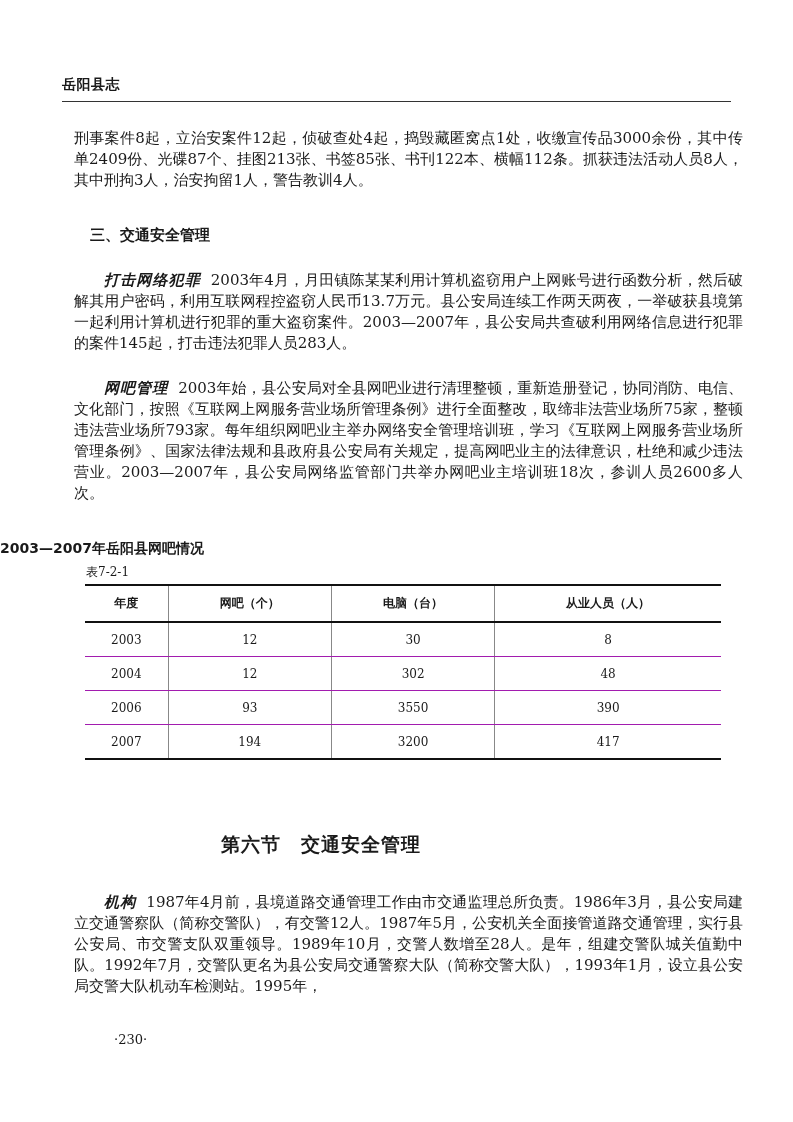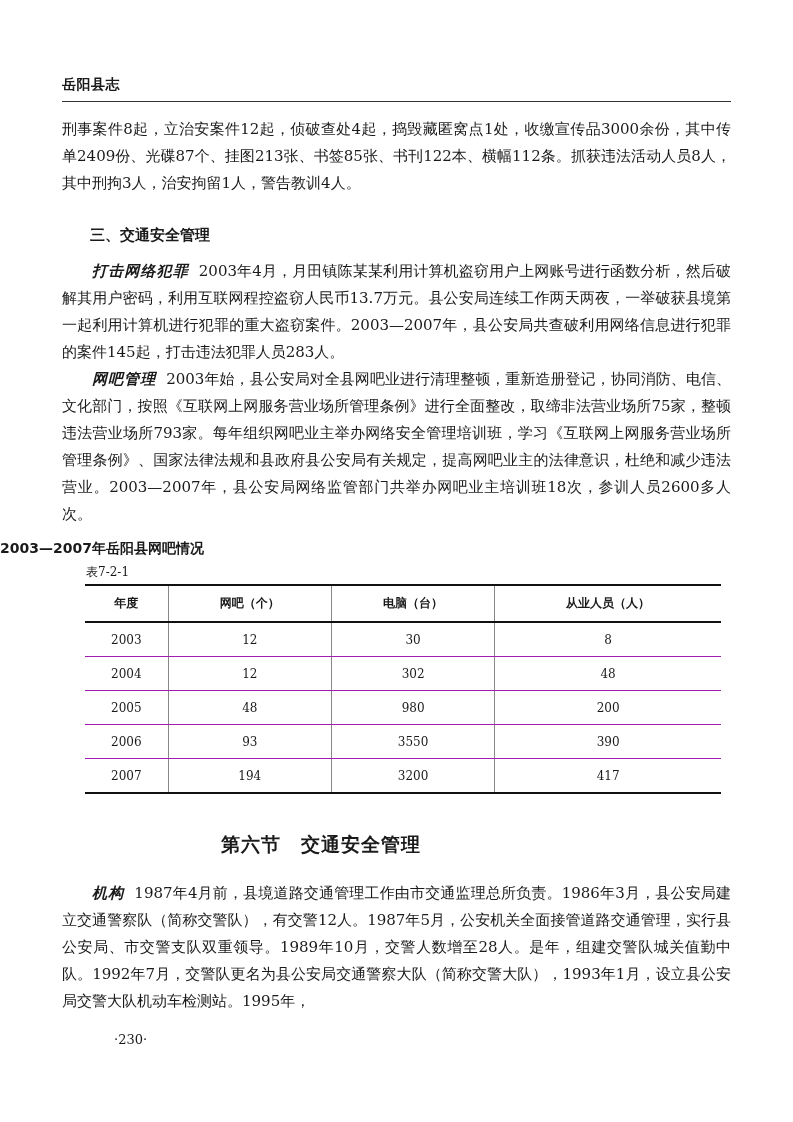--- a/index.html
+++ b/index.html
@@ -1,22 +1,22 @@
 <!DOCTYPE html>
 <html><head>
 <meta charset="utf-8">
 <style>
   html, body { margin: 0; padding: 0; background: #ffffff; }
   body { width: 793px; height: 1122px; position: relative; overflow: hidden;
          font-family: "DejaVu Serif", "Liberation Serif", serif; color: #1a1a1a; }
   .header-title { position: absolute; left: 62px; top: 76px; font-size: 14px; font-weight: bold;
                   font-family: "DejaVu Sans", "Liberation Sans", sans-serif; letter-spacing: 0.5px; }
   .header-rule { position: absolute; left: 62px; top: 101px; width: 669px; height: 1px; background: #333; }
-  .para { position: absolute; left: 62px; width: 669px; font-size: 15px; line-height: 27px;
-          text-align: justify; margin: 0; }
+  .para { position: absolute; left: 62px; width: 669px; font-size: 15px; line-height: 21px;
+          text-align: justify; margin: 12px; }
   .indent { text-indent: 2em; }
   .runin { font-weight: bold; font-style: italic; letter-spacing: 1px; margin-right: 10px; }
   .section-sub { position: absolute; left: 90px; top: 226px; font-size: 15px; font-weight: bold;
                  font-family: "DejaVu Sans", "Liberation Sans", sans-serif; }
   .table-caption { position: absolute; left: 0; width: 793px; top: 540px; 
                    font-size: 14px; font-weight: bold; font-family: "DejaVu Sans", "Liberation Sans", sans-serif; }
   .table-number { position: absolute; left: 86px; top: 564px; font-size: 12px; }
   table.data { position: absolute; left: 85px; top: 584px; width: 636px; border-collapse: collapse;
                font-size: 12px; }
   table.data th, table.data td { text-align: center; height: 33px; padding: 0;
@@ -64,26 +64,20 @@
       <td>30</td>
       <td>8</td>
     </tr>
     <tr>
       <td>2004</td>
       <td>12</td>
       <td>302</td>
       <td>48</td>
     </tr>
     <tr>
-      <td>2005</td>
-      <td>48</td>
-      <td>980</td>
-      <td>200</td>
-    </tr>
-    <tr>
       <td>2006</td>
       <td>93</td>
       <td>3550</td>
       <td>390</td>
     </tr>
     <tr>
       <td>2007</td>
       <td>194</td>
       <td>3200</td>
       <td>417</td>

